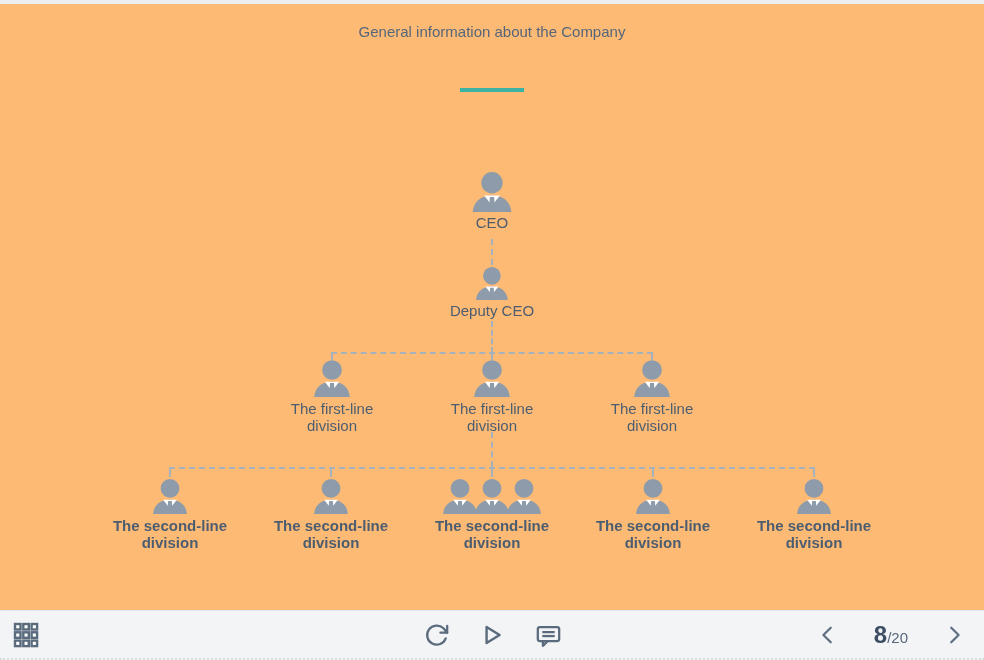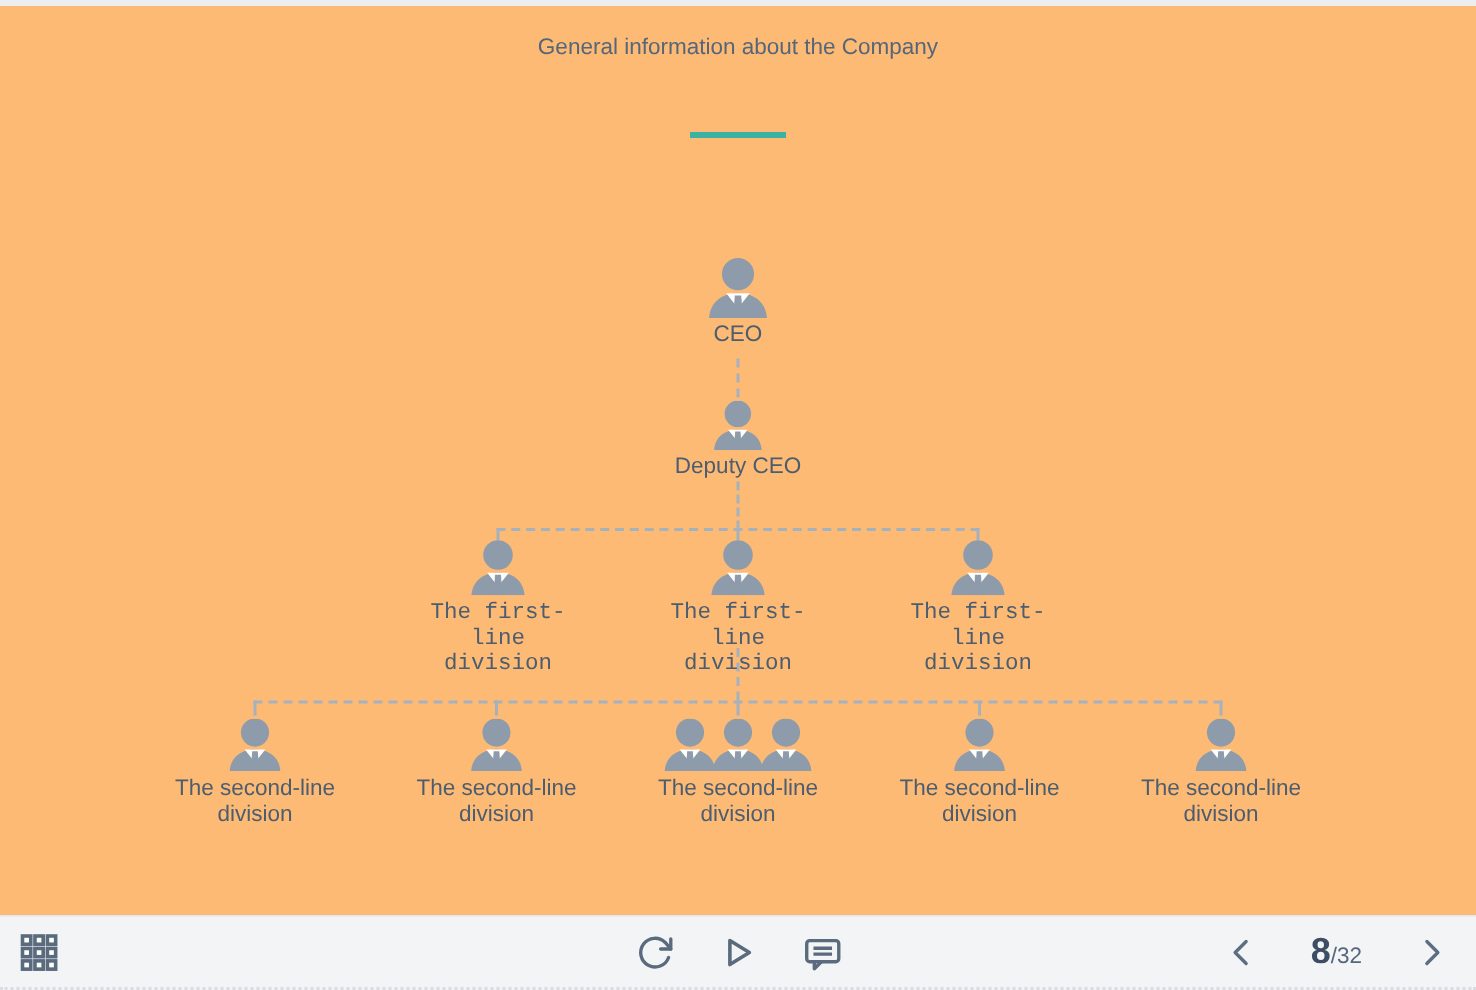--- a/index.html
+++ b/index.html
@@ -34,22 +34,22 @@
   .node{position:absolute;transform:translateX(-50%);text-align:center;cursor:pointer;}
   .persons{display:flex;justify-content:center;align-items:flex-end;}
   .person{display:block;color:var(--person-icon);}
   .node-ceo .person{width:46px;height:40px;}
   .node-deputy .person{width:38px;height:33px;}
   .node-fl .person{width:42px;height:37px;}
   .node-sl .person{width:40px;height:35px;}
   .node-sl .person + .person{margin-left:-8px;}
   .node-label{margin:3px auto 0;font-size:15px;line-height:17px;color:var(--body-text);}
   .node-ceo .node-label,.node-deputy .node-label{white-space:nowrap;margin-top:2px;}
-  .node-fl .node-label{width:110px;font-family:Liberation Mono, monospace;}
-  .node-sl .node-label{width:132px;}
+  .node-fl .node-label{width:110px;}
+  .node-sl .node-label{width:132px;font-weight:bold;}
 
   
   .vline{position:absolute;width:0;border-left:2px dashed var(--connector);}
   .hline{position:absolute;height:0;border-top:2px dashed var(--connector);}
 
   
   .player{position:absolute;left:0;top:610px;width:984px;height:50px;
     background:var(--player-bg);border-top:1px solid var(--player-border);
     border-bottom:2px dotted #d9dde1;}
   .pbtn{position:absolute;background:none;border:none;padding:0;cursor:pointer;
@@ -227,21 +227,21 @@
 
     <div class="right-group">
       <button class="pbtn">
         <svg width="22" height="24" viewBox="0 0 24 24" fill="none" stroke="currentColor" stroke-width="2.4" stroke-linecap="round" stroke-linejoin="round">
           <path d="M15 4 L7 12 L15 20"></path>
         </svg>
       </button>
       <div class="counter">
         <span class="cur">8</span>
           <span class="rest">/</span>
-          <span class="rest">32</span>
+          <span class="rest">20</span>
       </div>
       <button class="pbtn">
         <svg width="22" height="24" viewBox="0 0 24 24" fill="none" stroke="currentColor" stroke-width="2.4" stroke-linecap="round" stroke-linejoin="round">
           <path d="M9 4 L17 12 L9 20"></path>
         </svg>
       </button>
     </div>
   </div>
 </div>
 

